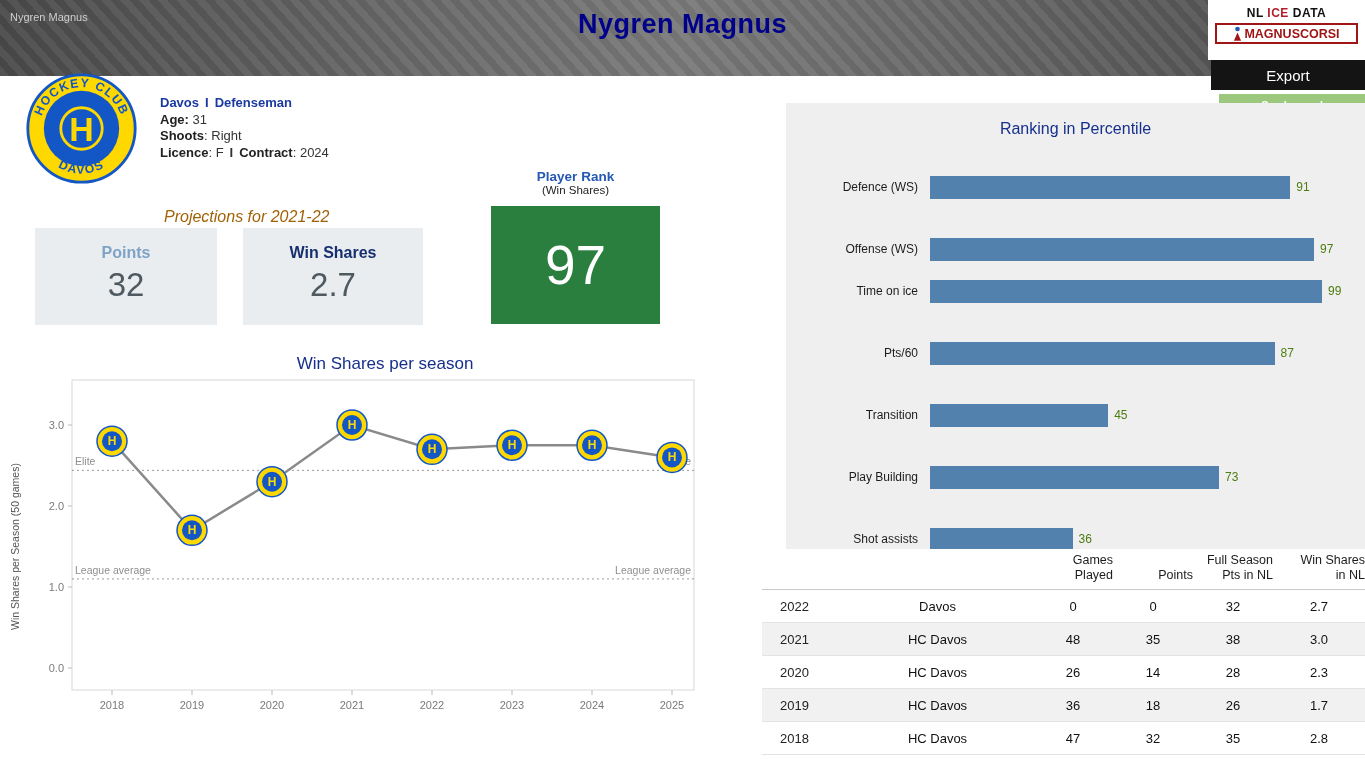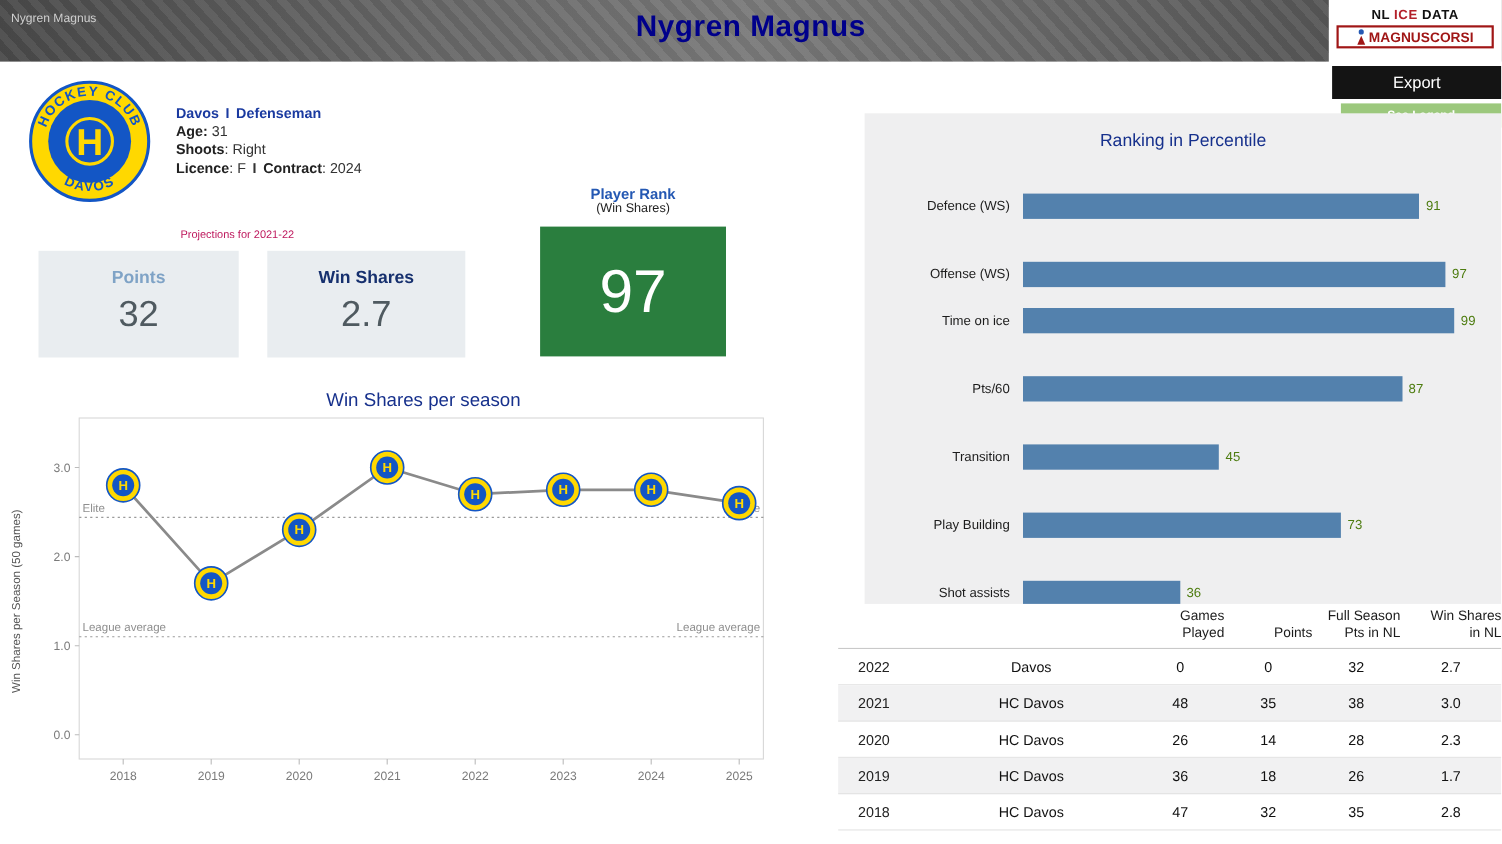--- a/index.html
+++ b/index.html
@@ -1,20 +1,20 @@
 <!DOCTYPE html>
 <html><head>
 <meta charset="utf-8">
 <style>
   * { margin:0; padding:0; box-sizing:border-box; }
   body { font-family:"Liberation Sans", sans-serif; background:#fff; }
   .app { position:relative; width:1365px; height:767px; background:#fff; overflow:hidden; }
 
   
-  .topbar { position:absolute; left:0; top:0; width:100%; height:56px;
+  .topbar { position:absolute; left:0; top:0; width:100%; height:76px;
     background:
       repeating-linear-gradient(48deg, rgba(255,255,255,0.05) 0 7px, rgba(0,0,0,0.05) 7px 14px),
       linear-gradient(90deg,#4a4a4a,#676767 28%,#7a7a7a 50%,#666 72%,#4c4c4c); }
   .win-label { position:absolute; left:10px; top:11px; font-size:11px; color:#cfcfcf; }
   .page-title { position:absolute; left:0; top:9px; width:100%; text-align:center;
     font-size:27px; font-weight:bold; color:#00008b; letter-spacing:0.5px; }
   .brand { position:absolute; right:0; top:0; width:157px; height:60px; background:#fff;
     padding:6px 7px 0 7px; text-align:center; }
   .brand-l1 { font-size:12px; font-weight:800; color:#111; letter-spacing:0.5px; }
   .brand-l1 .red { color:#b3202a; }
@@ -32,21 +32,21 @@
   
   .club-logo { position:absolute; left:25px; top:72px; width:113px; height:113px; }
   .arc-text { font-size:13px; font-weight:bold; fill:#1356c5; letter-spacing:1.5px; }
   .logo-h { font-size:36px; font-weight:bold; fill:#ffd800; }
 
   .player-info { position:absolute; left:160px; top:95px; font-size:13px; color:#333; line-height:16.5px; }
   .info-l1 { color:#1a3aa0; font-weight:bold; }
   .info-sep { padding:0 6px; font-weight:bold; }
   .player-info b { color:#222; }
 
-  .proj-heading { position:absolute; left:164px; top:208px; font-size:10px; color:#be185d; }
+  .proj-heading { position:absolute; left:164px; top:208px; font-style:italic; font-size:16px; color:#a16207; }
 
   .stat-box { position:absolute; top:228px; height:97px; background:#e9edf0; text-align:center; }
   .points-box { left:35px; width:182px; }
   .ws-box { left:243px; width:180px; }
   .stat-label { margin-top:16px; font-size:16px; font-weight:bold; }
   .points-label { color:#7fa3c6; }
   .ws-label { color:#16306e; }
   .stat-value { font-size:33px; color:#4f5a60; margin-top:4px; }
 
   .rank-label { position:absolute; left:491px; top:169px; width:169px; text-align:center; }

